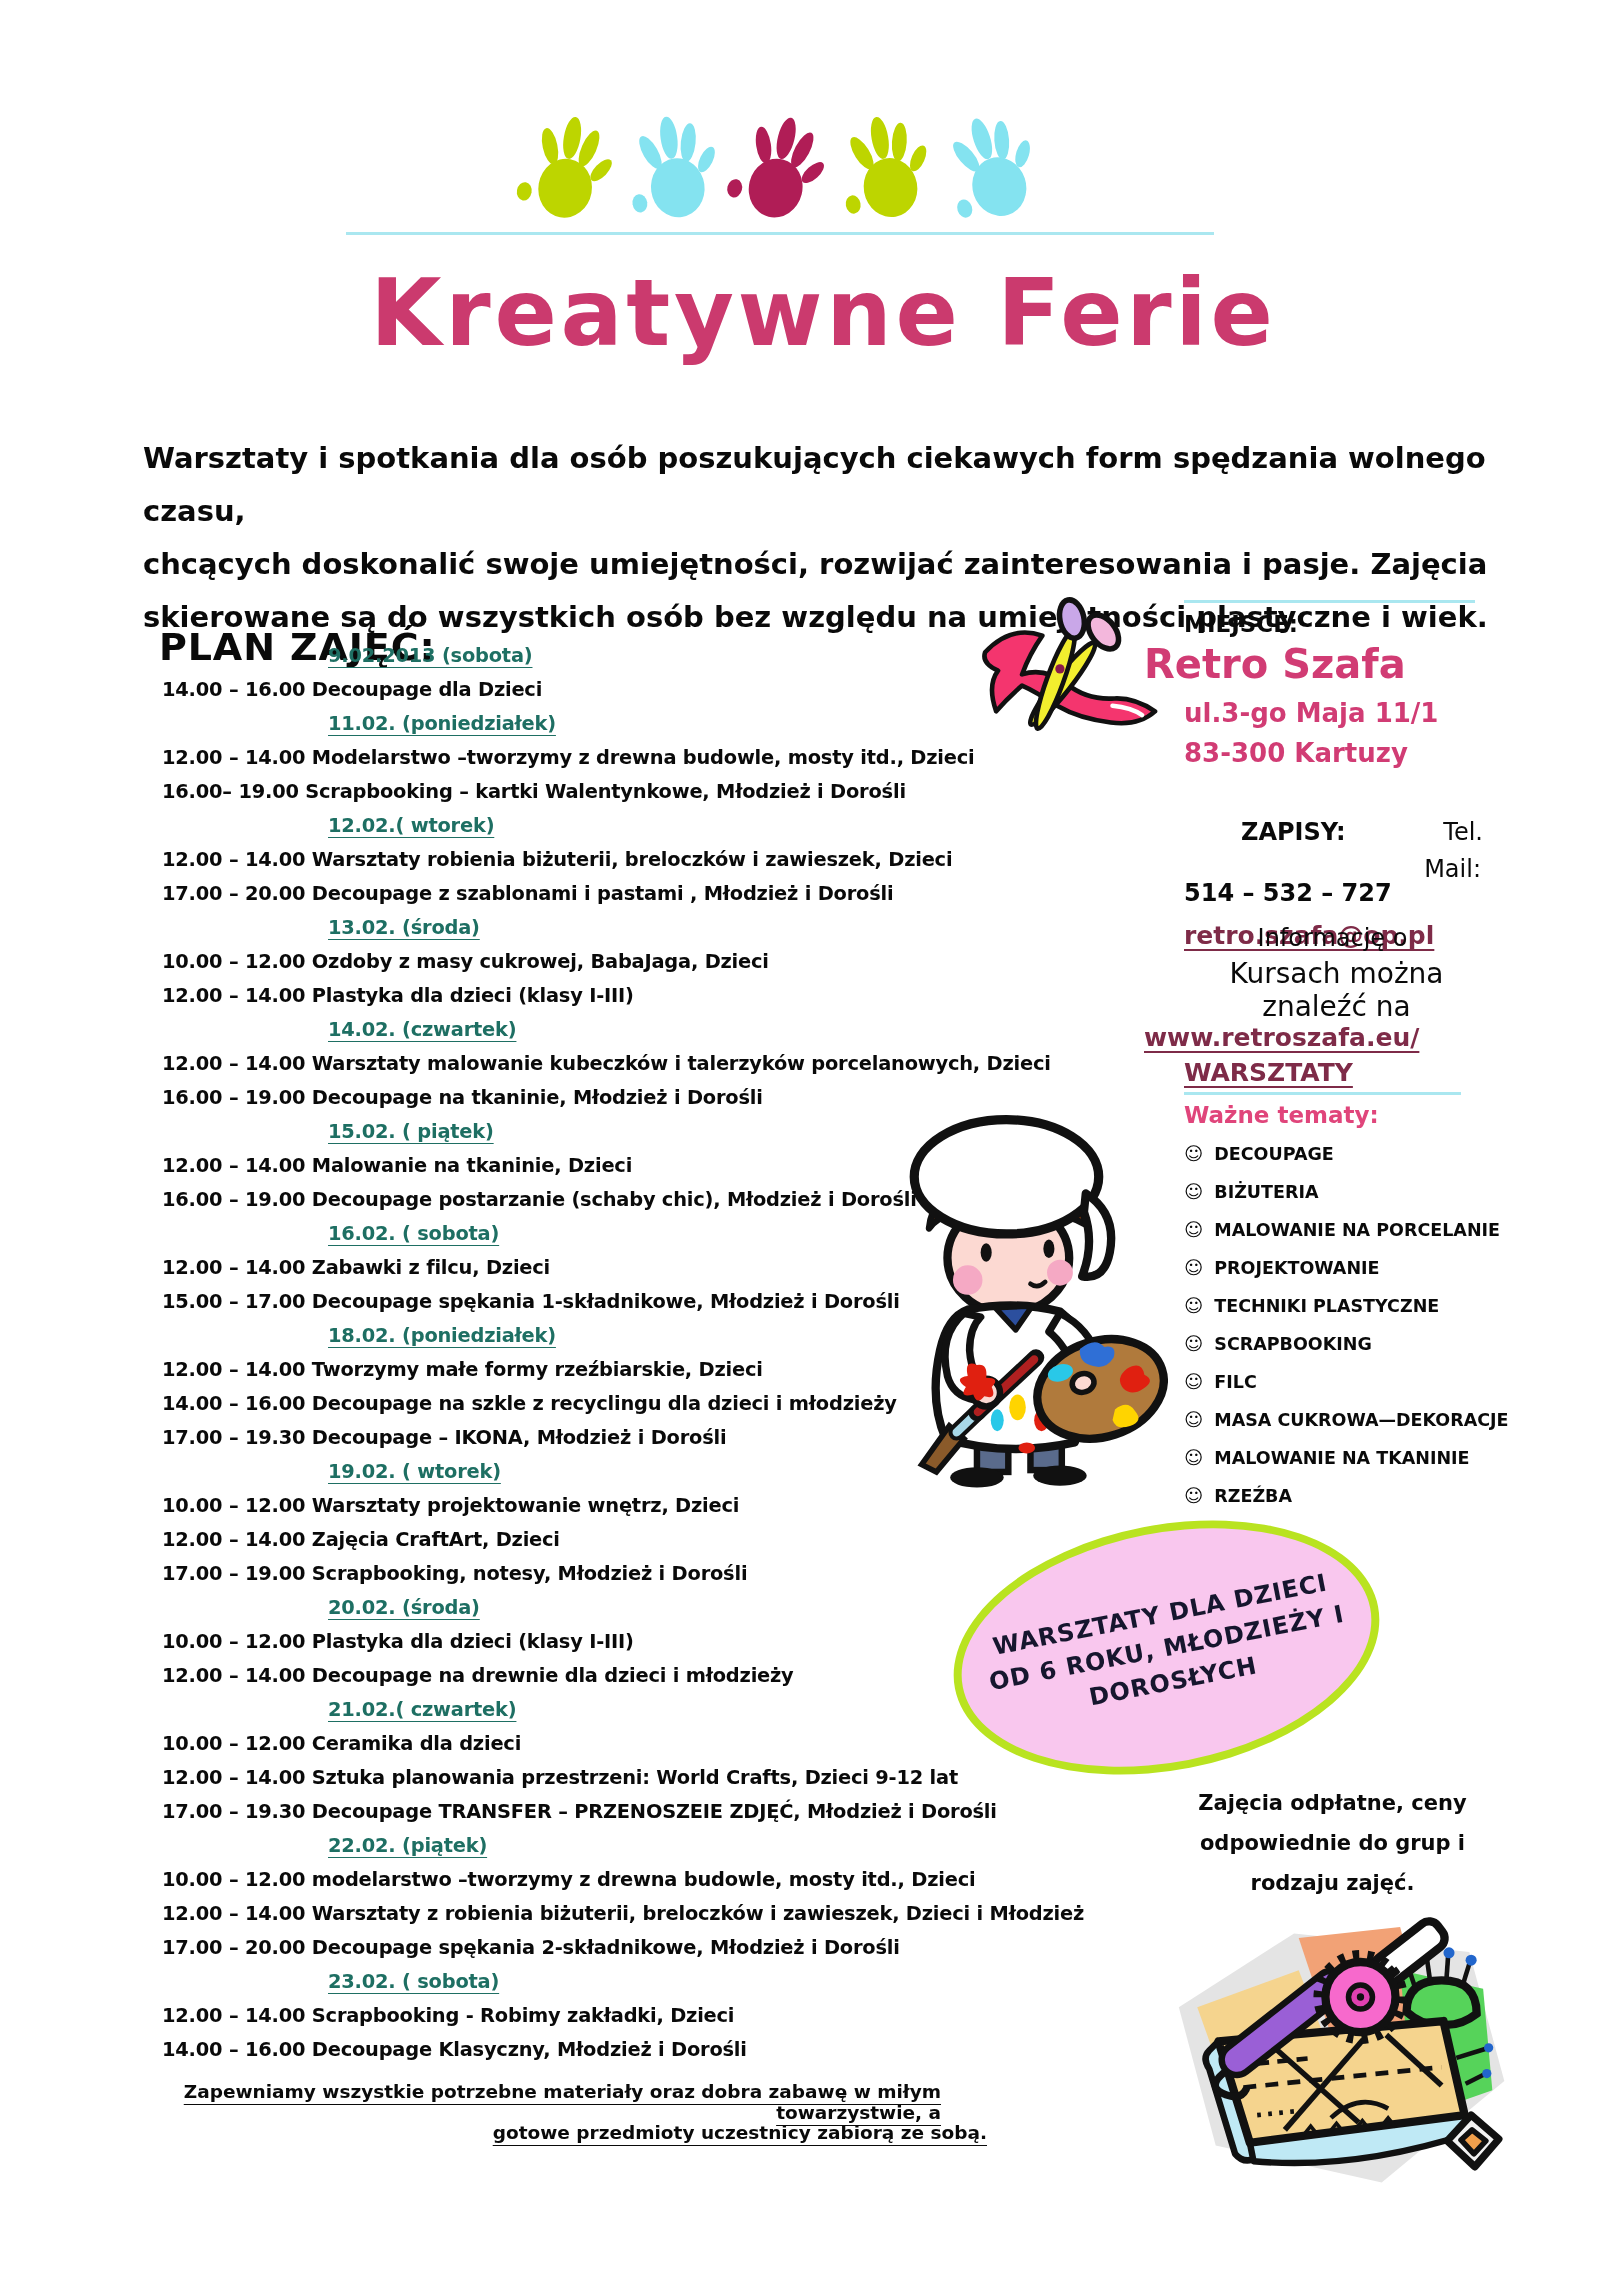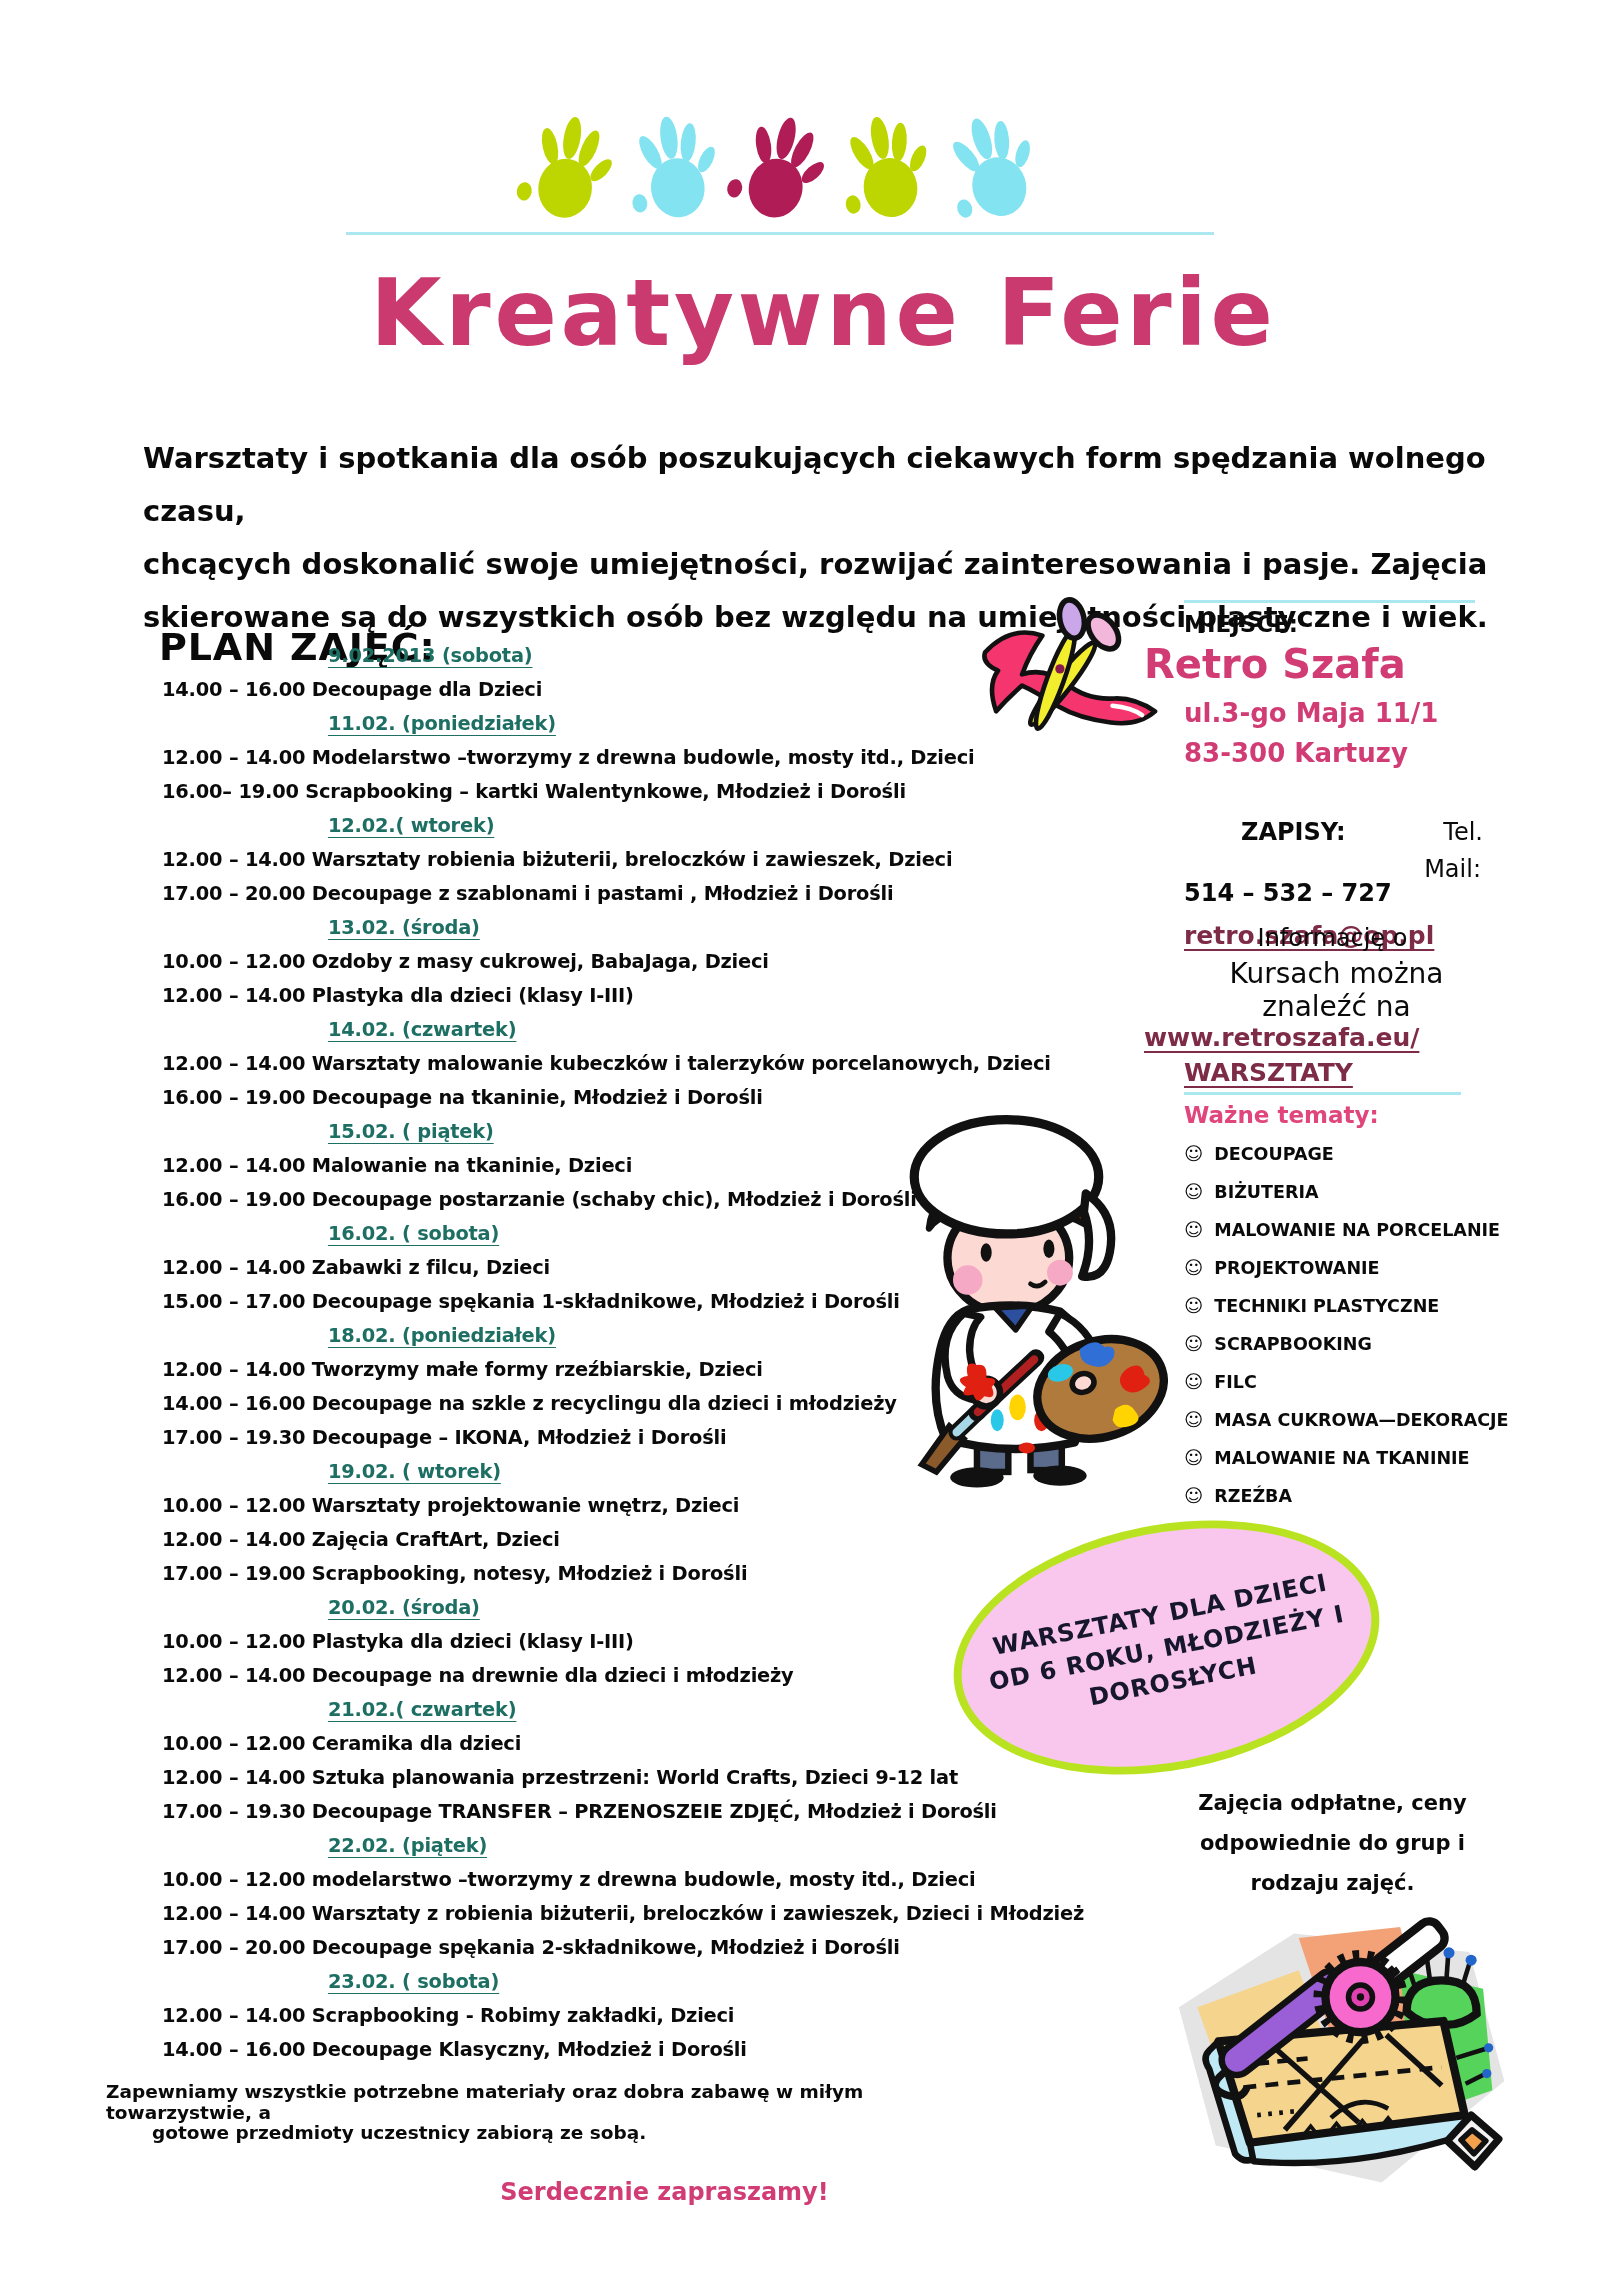--- a/index.html
+++ b/index.html
@@ -19,21 +19,21 @@
   #intro{left:143px;top:432px;width:1375px;font-size:29px;line-height:53px;font-weight:bold;}
 
   
   #plan-heading{left:159px;top:625px;font-size:38px;font-weight:bold;letter-spacing:0.9px;}
   #schedule{left:162px;top:639px;width:997px;font-size:19.4px;line-height:34px;font-weight:bold;letter-spacing:-0.2px;}
   .date-line{padding-left:166px;color:var(--date-teal,#1e6f63);}
   .date-line span{text-decoration:underline;text-underline-offset:4.6px;}
   .entry-line{white-space:nowrap;}
 
   
-  .footer-line{text-align:left;font-size:18.5px;font-weight:bold;text-underline-offset:5.5px;}
+  .footer-line{text-align:right;font-size:18.5px;font-weight:bold;text-decoration:underline;text-underline-offset:5.5px;}
   #footer-line1{left:106px;top:2081px;width:835px;}
   #footer-line2{left:152px;top:2122px;width:835px;}
   #closing{left:249px;top:2178px;width:831px;text-align:center;font-size:24px;font-weight:bold;
            color:var(--venue-pink,#d13c74);}
 
   
   #divider-side1{left:1184px;top:600px;width:291px;}
   #miejsce-label{left:1184px;top:611px;font-size:23px;font-weight:bold;}
   #venue-name{left:1144px;top:641px;font-size:40px;font-weight:bold;color:var(--venue-pink,#d13c74);}
   #address1{left:1184px;top:698px;font-size:26px;font-weight:bold;color:var(--venue-pink,#d13c74);}
@@ -336,16 +336,15 @@
     <circle cx="212" cy="104" r="38" fill="#f769cc" stroke="#111" stroke-width="9"></circle>
     <circle cx="212" cy="104" r="13" fill="#e040b0" stroke="#111" stroke-width="6"></circle>
     <circle cx="212" cy="104" r="4" fill="#111"></circle>
 
     <polygon points="332,232 362,258 336,288 306,260" fill="#f3f3f3" stroke="#111" stroke-width="8" stroke-linejoin="round"></polygon>
     <polygon points="333,248 348,260 335,274 321,259" fill="#f2a04c" stroke="#111" stroke-width="6" stroke-linejoin="round"></polygon>
   </svg>
 
   <div class="abs footer-line" id="footer-line1">Zapewniamy wszystkie potrzebne materiały oraz dobra zabawę w miłym towarzystwie, a</div>
   <div class="abs footer-line" id="footer-line2">gotowe przedmioty uczestnicy zabiorą ze sobą.</div>
-  <div class="abs" id="closing">Serdecznie zapraszamy!</div>
 
 </div>
 
 
 </body></html>

